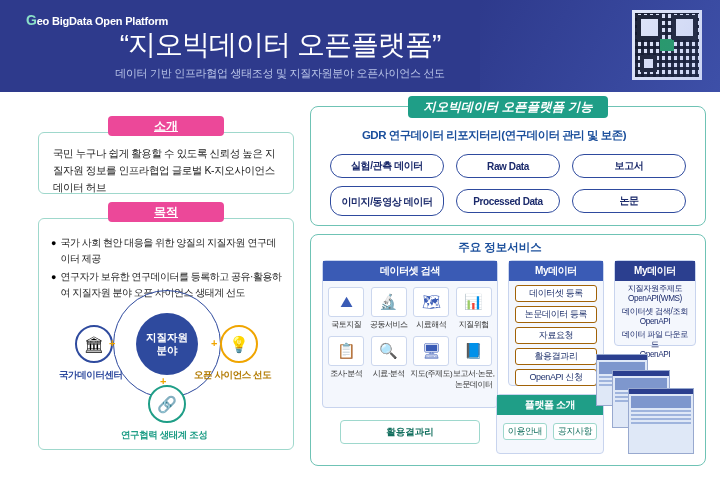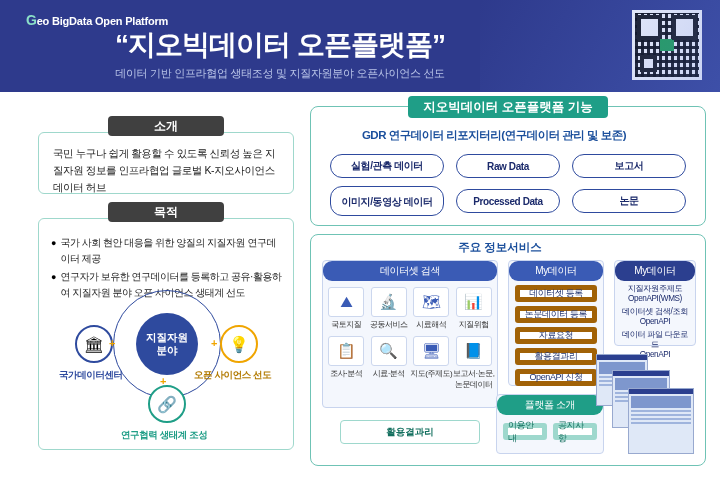--- a/index.html
+++ b/index.html
@@ -24,21 +24,21 @@
   .logo {
     position: absolute; left: 26px; top: 12px;
     color: #ffffff; font-size: 11px; font-weight: bold; letter-spacing: -0.2px;
   }
   .logo .g {
     color: #8ce0c8; font-size: 14px; font-weight: bold;
   }
   .main-title {
     position: absolute; left: 0; top: 26px; width: 560px;
     text-align: center;
-    color: #ffffff; font-size: 28px; font-weight: bold; letter-spacing: -1px;
+    color: #ffffff; font-size: 28px; font-weight: normal; letter-spacing: -1px;
   }
   .sub-title {
     position: absolute; left: 0; top: 66px; width: 560px;
     text-align: center;
     color: #b9c4e8; font-size: 11px; letter-spacing: -0.3px;
   }
   .qr {
     position: absolute; right: 18px; top: 10px;
     width: 70px; height: 70px; background: #ffffff; padding: 3px;
   }
@@ -63,22 +63,22 @@
   .qr-mid {
     position: absolute; left: 50%; top: 50%; transform: translate(-50%,-50%);
     width: 14px; height: 12px; background: #1aa34a;
   }
 
   
   .canvas { position: absolute; left: 0; top: 92px; width: 720px; height: 388px; background: #fff; }
 
   
   .pill {
-    background: #404040; color: #fff; font-size: 12px; font-weight: bold;
-    text-align: center; border-radius: 4px; line-height: 20px; height: 20px;
+    background: #ec4899; color: #fff; font-size: 12px; font-weight: bold;
+    text-align: center; border-radius: 4px; line-height: 20px; height: 20px; text-decoration: underline;
   }
   .lcard {
     border: 1px solid #9fd8cc; border-radius: 6px; background: #fff;
   }
   .ltext { font-size: 10.5px; color: #222; line-height: 17px; letter-spacing: -0.4px; }
 
   .box-intro-pill { position: absolute; left: 108px; top: 24px; width: 116px; }
   .box-intro { position: absolute; left: 38px; top: 40px; width: 256px; height: 62px; padding: 12px 14px 0 14px; }
   .box-goal-pill { position: absolute; left: 108px; top: 110px; width: 116px; }
   .box-goal { position: absolute; left: 38px; top: 126px; width: 256px; height: 232px; padding: 16px 10px 0 12px; }
@@ -116,21 +116,21 @@
   .p3 { left: 121px; top: 96px; }
 
   
   .rbox {
     position: absolute; left: 310px; top: 14px; width: 396px; height: 120px;
     border: 1px solid #6fc3b5; border-radius: 8px; background: #fff;
   }
   .rbox-title {
     position: absolute; left: 408px; top: 4px; width: 200px; height: 22px;
     background: #1f9e87; color: #fff; font-size: 12.5px; font-weight: bold;
-    border-radius: 4px; text-align: center; line-height: 22px;
+    border-radius: 4px; text-align: center; line-height: 22px; font-style: italic;
   }
   .gdr-title {
     position: absolute; left: 310px; top: 36px; width: 368px; text-align: center;
     font-size: 11.5px; font-weight: bold; color: #1b4f9c; letter-spacing: -0.5px;
   }
   .chip {
     position: absolute; height: 24px; border: 1px solid #2e4a9e; border-radius: 12px;
     background: #fff; color: #1b2a6b; font-size: 10px; font-weight: bold;
     display: flex; align-items: center; justify-content: center; text-align: center; letter-spacing: -0.4px;
   }
@@ -141,27 +141,27 @@
     border: 1px solid #6fc3b5; border-radius: 8px; background: #fff;
   }
   .svc-title {
     position: absolute; left: 302px; top: 148px; width: 396px; text-align: center;
     font-size: 11.5px; font-weight: bold; color: #1b4f9c;
   }
   .panel {
     position: absolute; border: 1px solid #c8d4ee; border-radius: 4px; background: #f4f7fd;
   }
   .panel-head {
-    height: 20px; background: #3a5bb5; color: #fff; font-size: 10px; font-weight: normal;
-    display: flex; align-items: center; justify-content: center; letter-spacing: -0.4px; border-radius: 9px;
+    height: 20px; background: #3a5bb5; color: #fff; font-size: 10px; font-weight: bold;
+    display: flex; align-items: center; justify-content: center; letter-spacing: -0.4px;
   }
   .panel-head.green { background: #1f9e87; }
   .panel-head.dark { background: #2b3f8f; }
   .mini-btn {
-    margin: 4px 6px 0 6px; height: 17px; background: #fff; border: 5px solid #a16207;
+    margin: 4px 6px 0 6px; height: 17px; background: #fff; border: 1px solid #a16207;
     border-radius: 3px; font-size: 9px; color: #22346e; display: flex; align-items: center; justify-content: center;
     letter-spacing: -0.4px;
   }
   .mini-btn.teal { border-color: #9ed8cd; color: #14705f; }
   .mini-txt {
     margin: 3px 5px 0 5px; font-size: 8.2px; color: #1b2a6b; text-align: center; line-height: 10px;
     letter-spacing: -0.4px;
   }
   .icon-cell {
     width: 43px; text-align: center; font-size: 8px; color: #333; letter-spacing: -0.5px;

